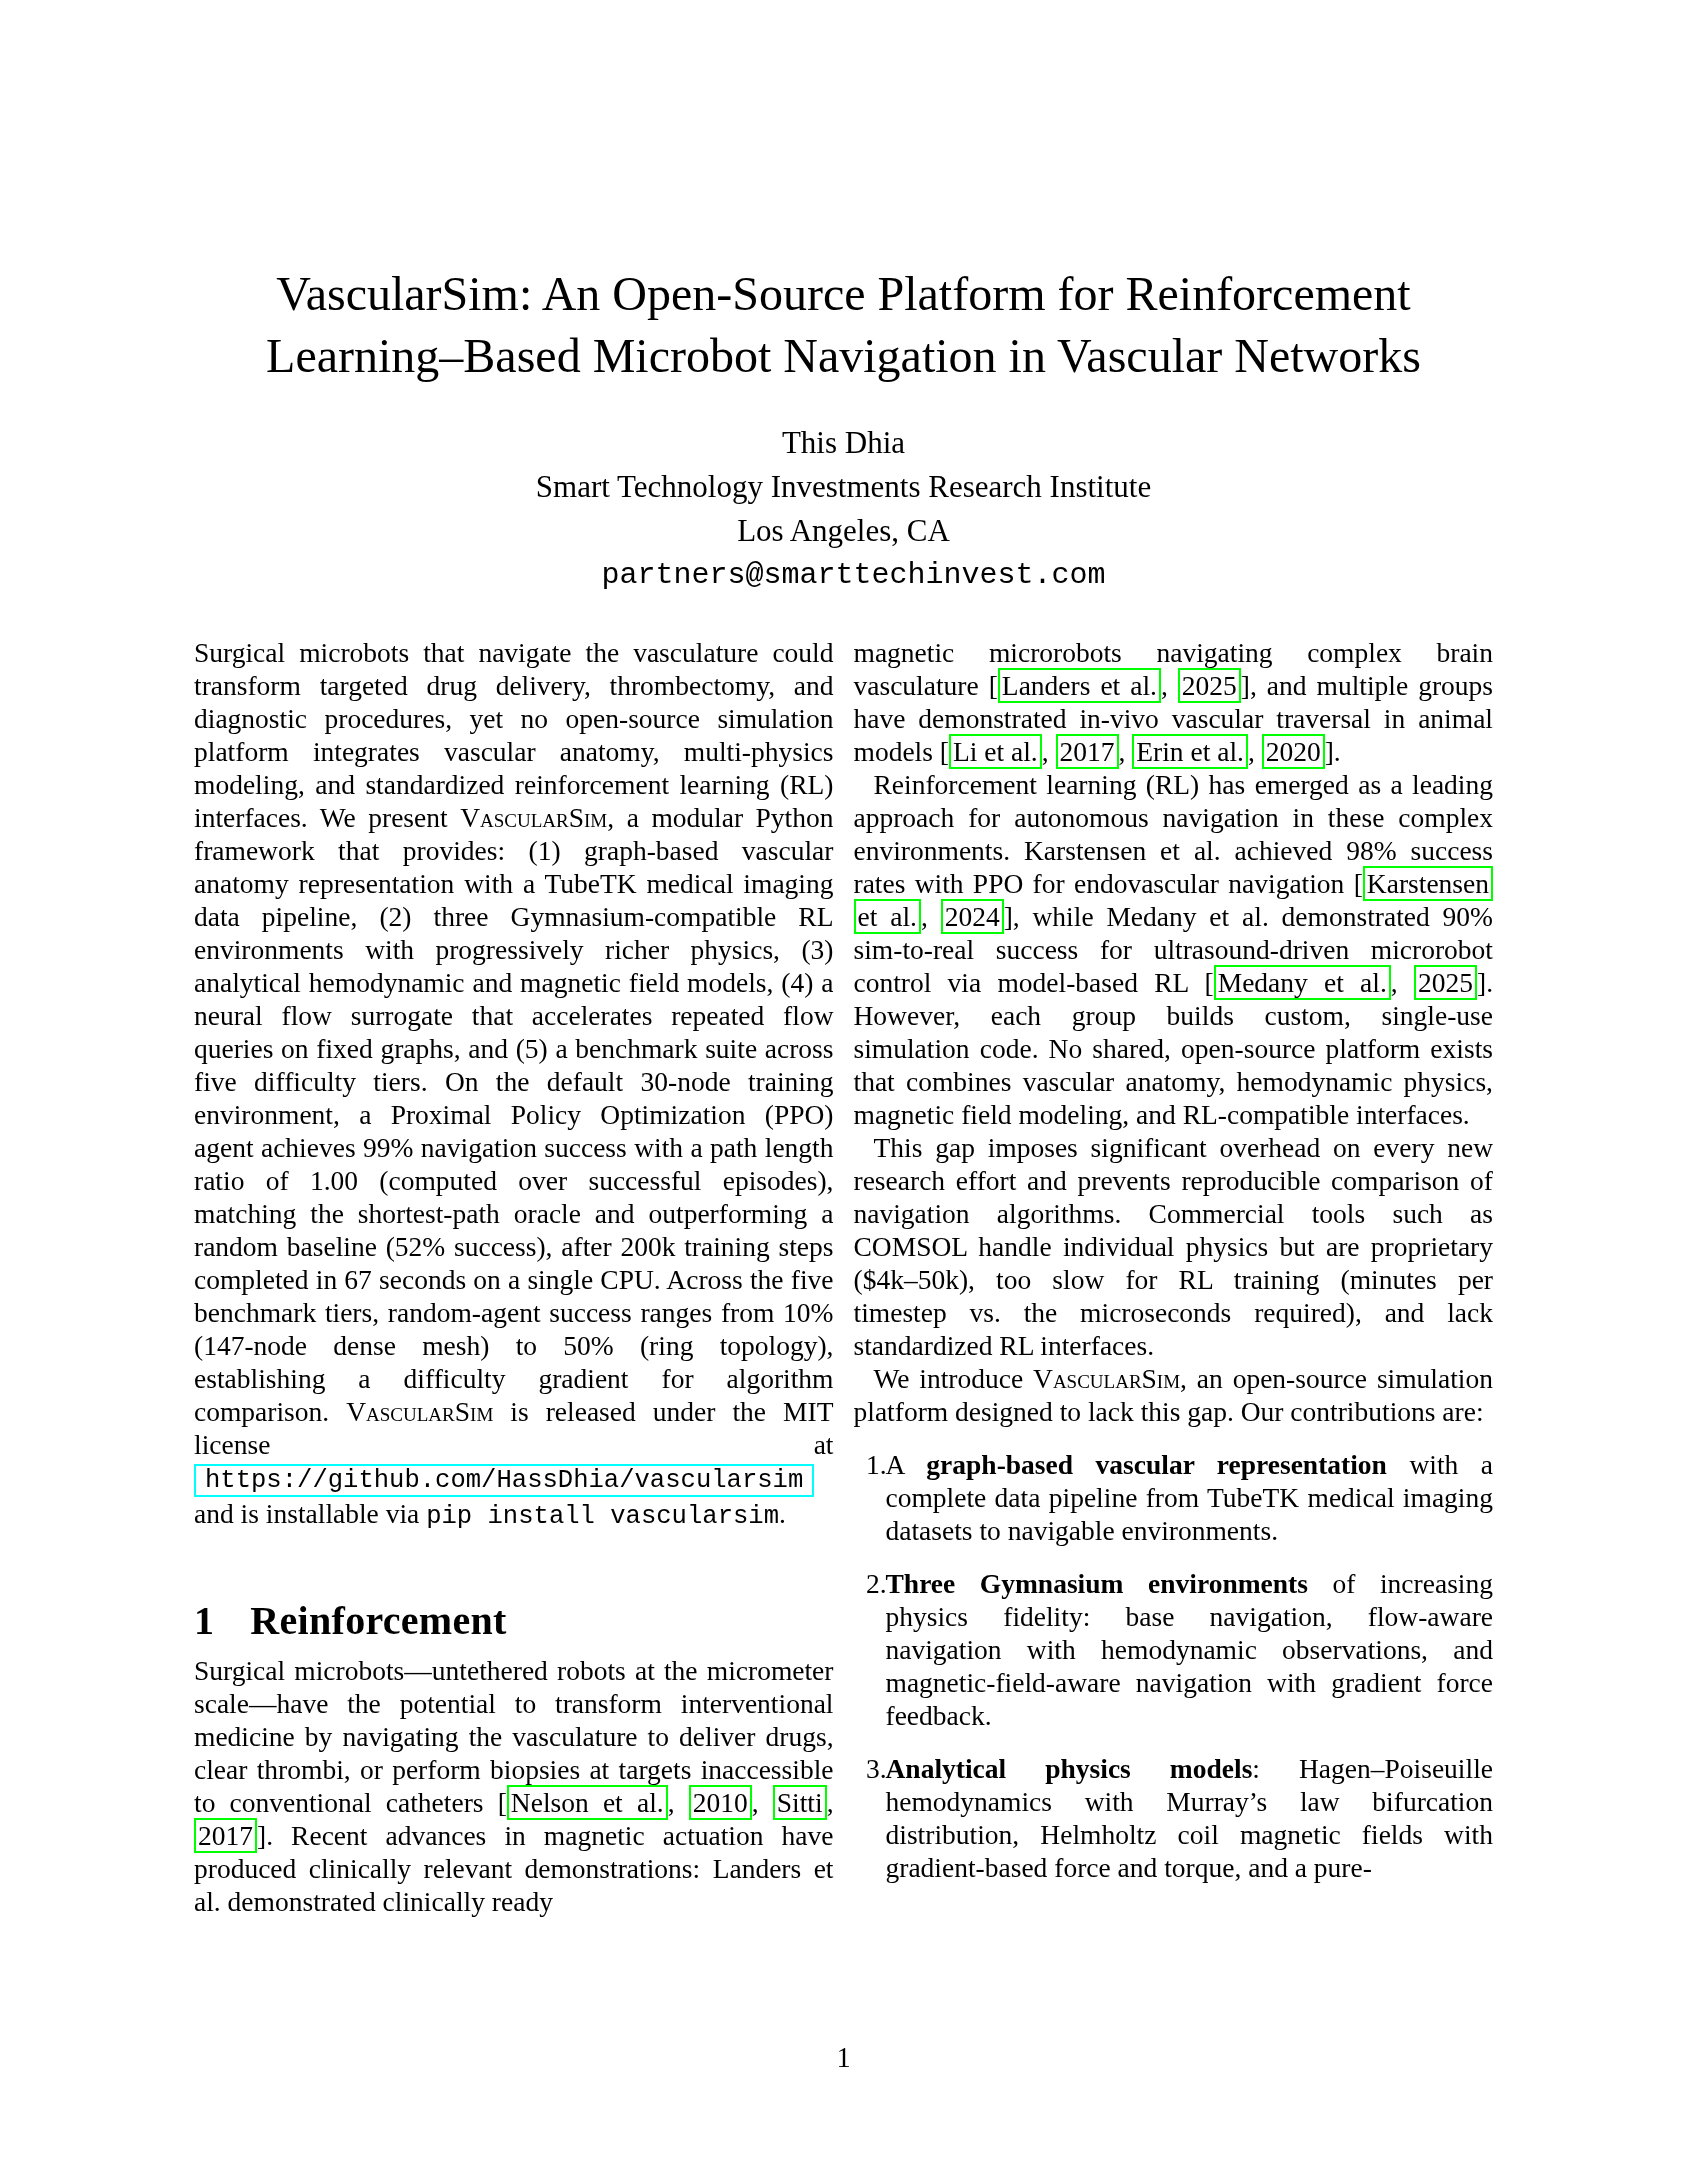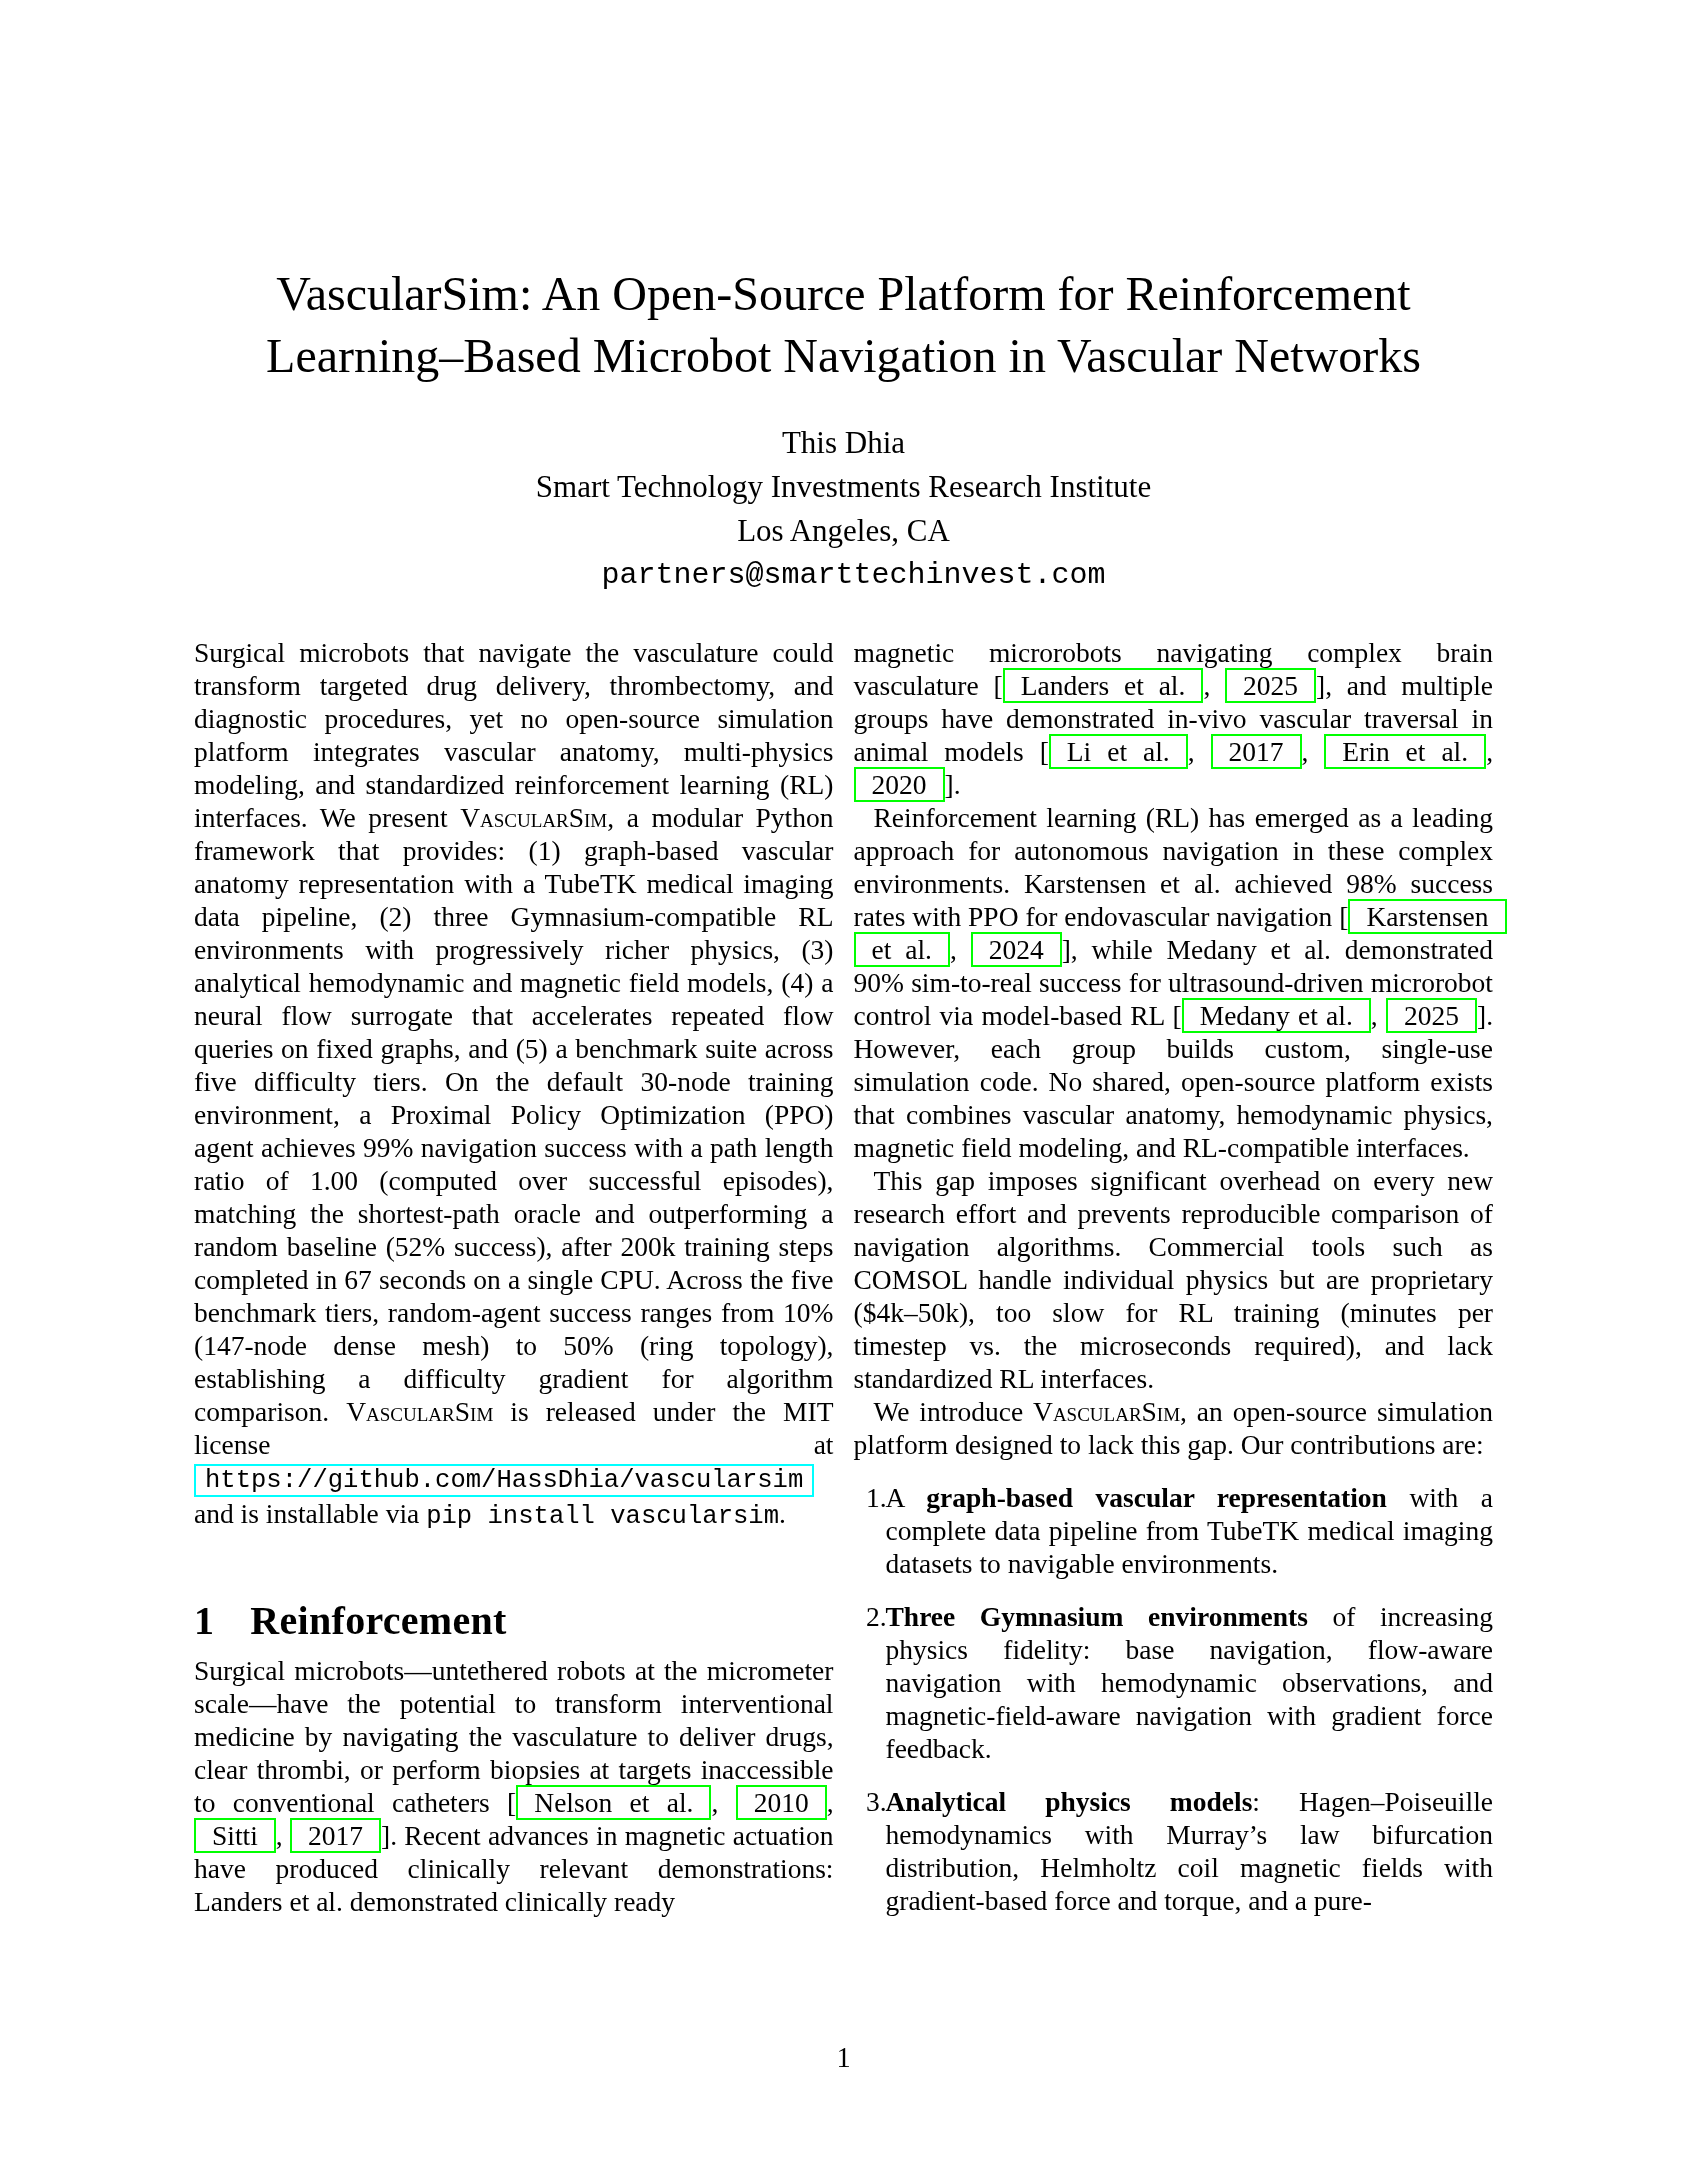--- a/index.html
+++ b/index.html
@@ -61,21 +61,21 @@
     font-size: 27.5px;
     line-height: 33px;
     text-align: justify;
     margin: 0;
   }
   p.indent { text-indent: 20px; }
   .sc { font-variant: small-caps; }
   .b { font-weight: 700; }
   .cite {
     border: 2px solid var(--cite-border);
-    padding: 0 16px;
+    padding: 0 2px;
     -webkit-box-decoration-break: clone;
     box-decoration-break: clone;
   }
   .url {
     font-family: "Liberation Mono", "DejaVu Sans Mono", monospace;
     font-size: 0.93em;
     border: 2px solid var(--link-border);
     padding: 0 9px;
     overflow-wrap: anywhere;
     -webkit-box-decoration-break: clone;

